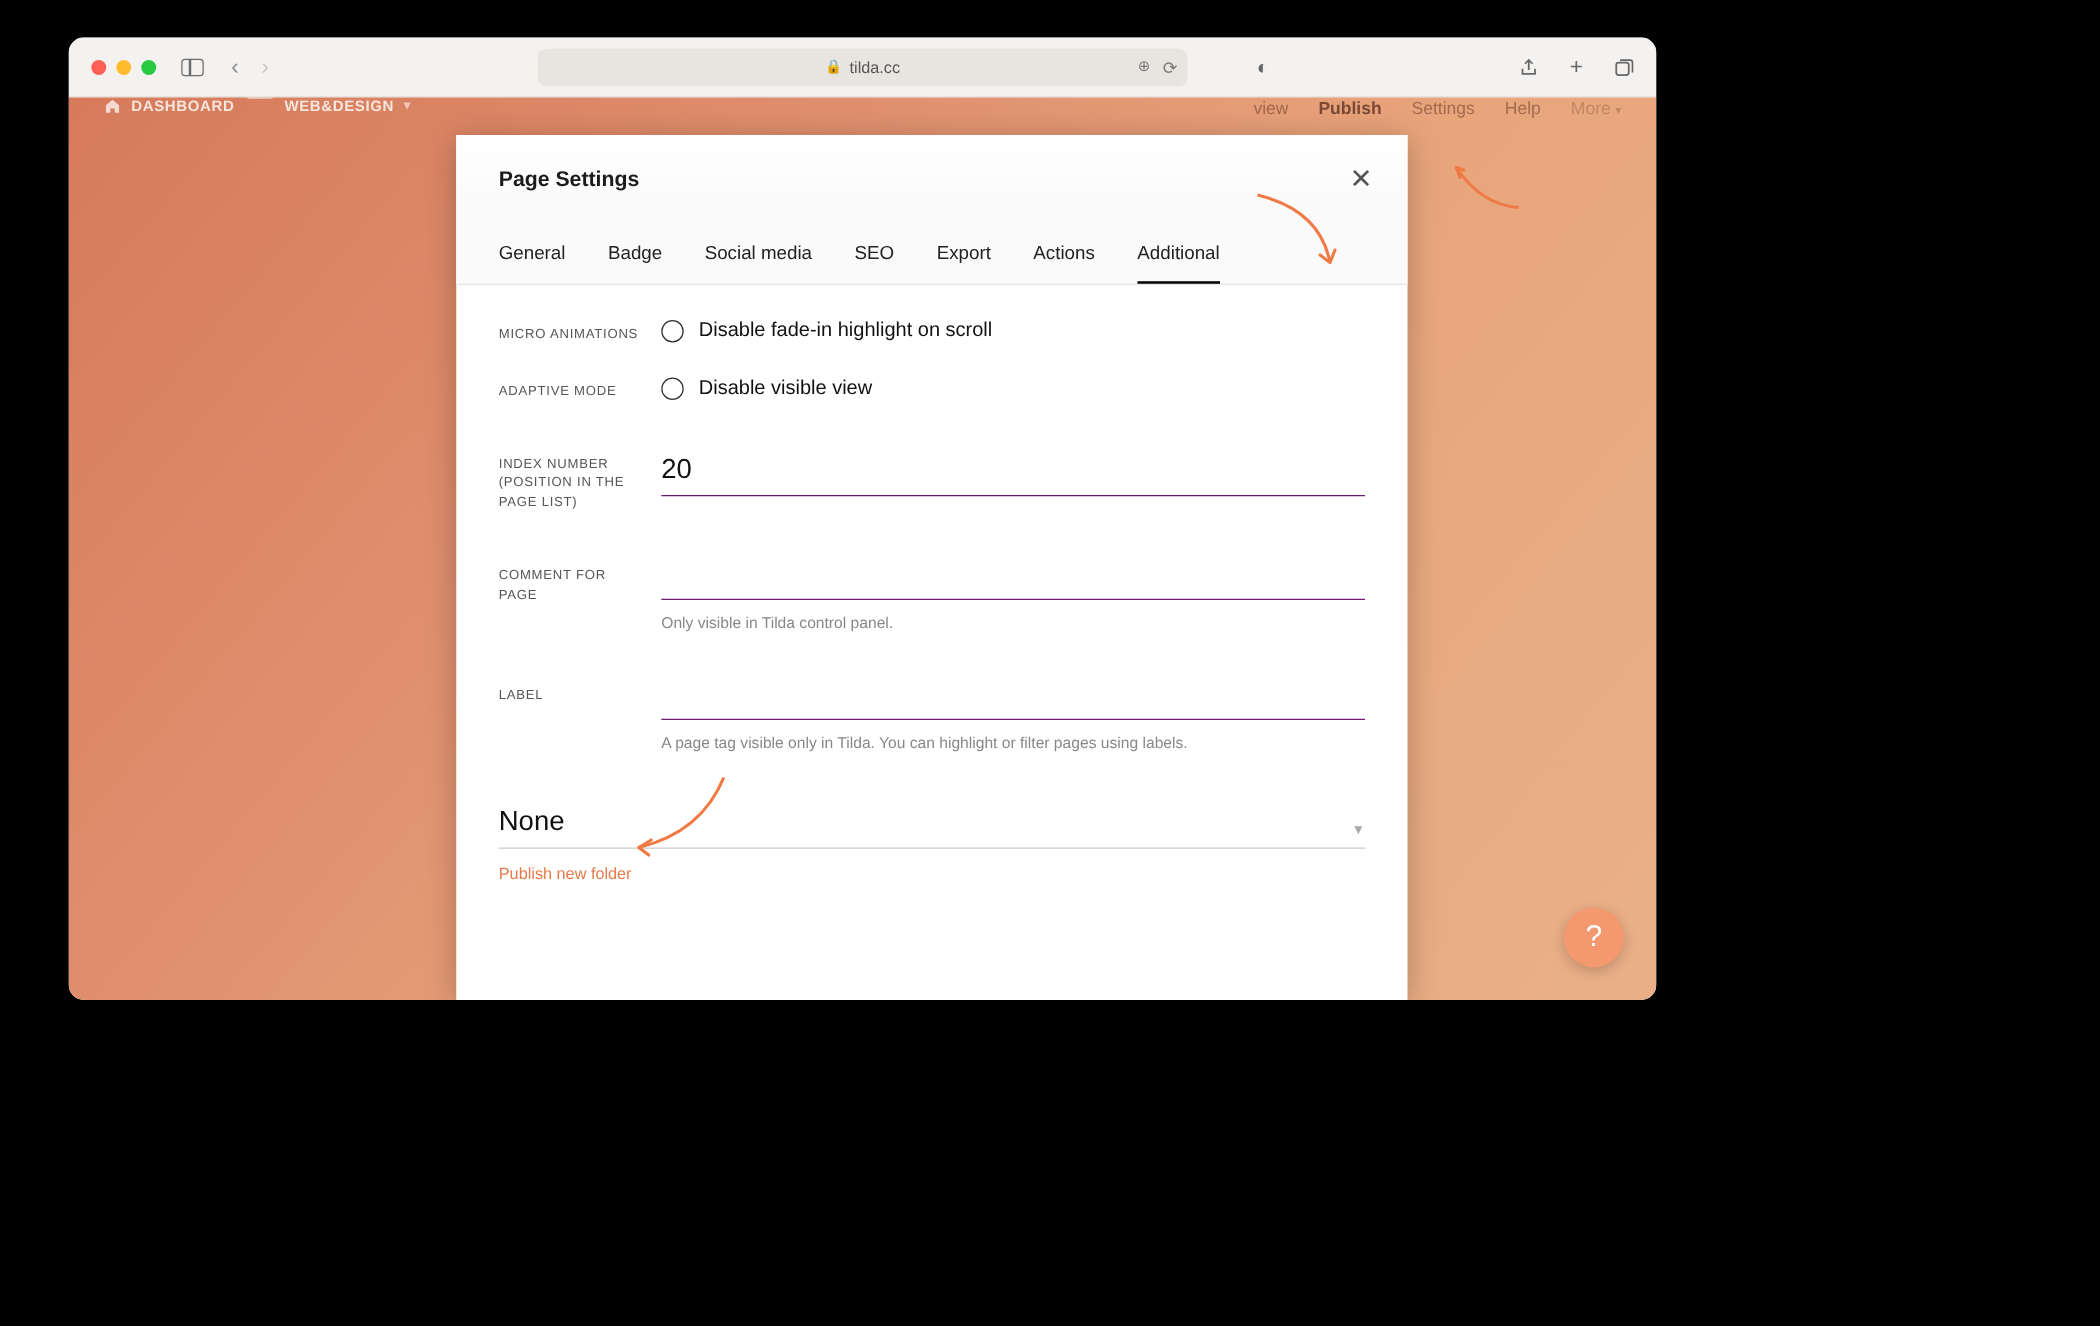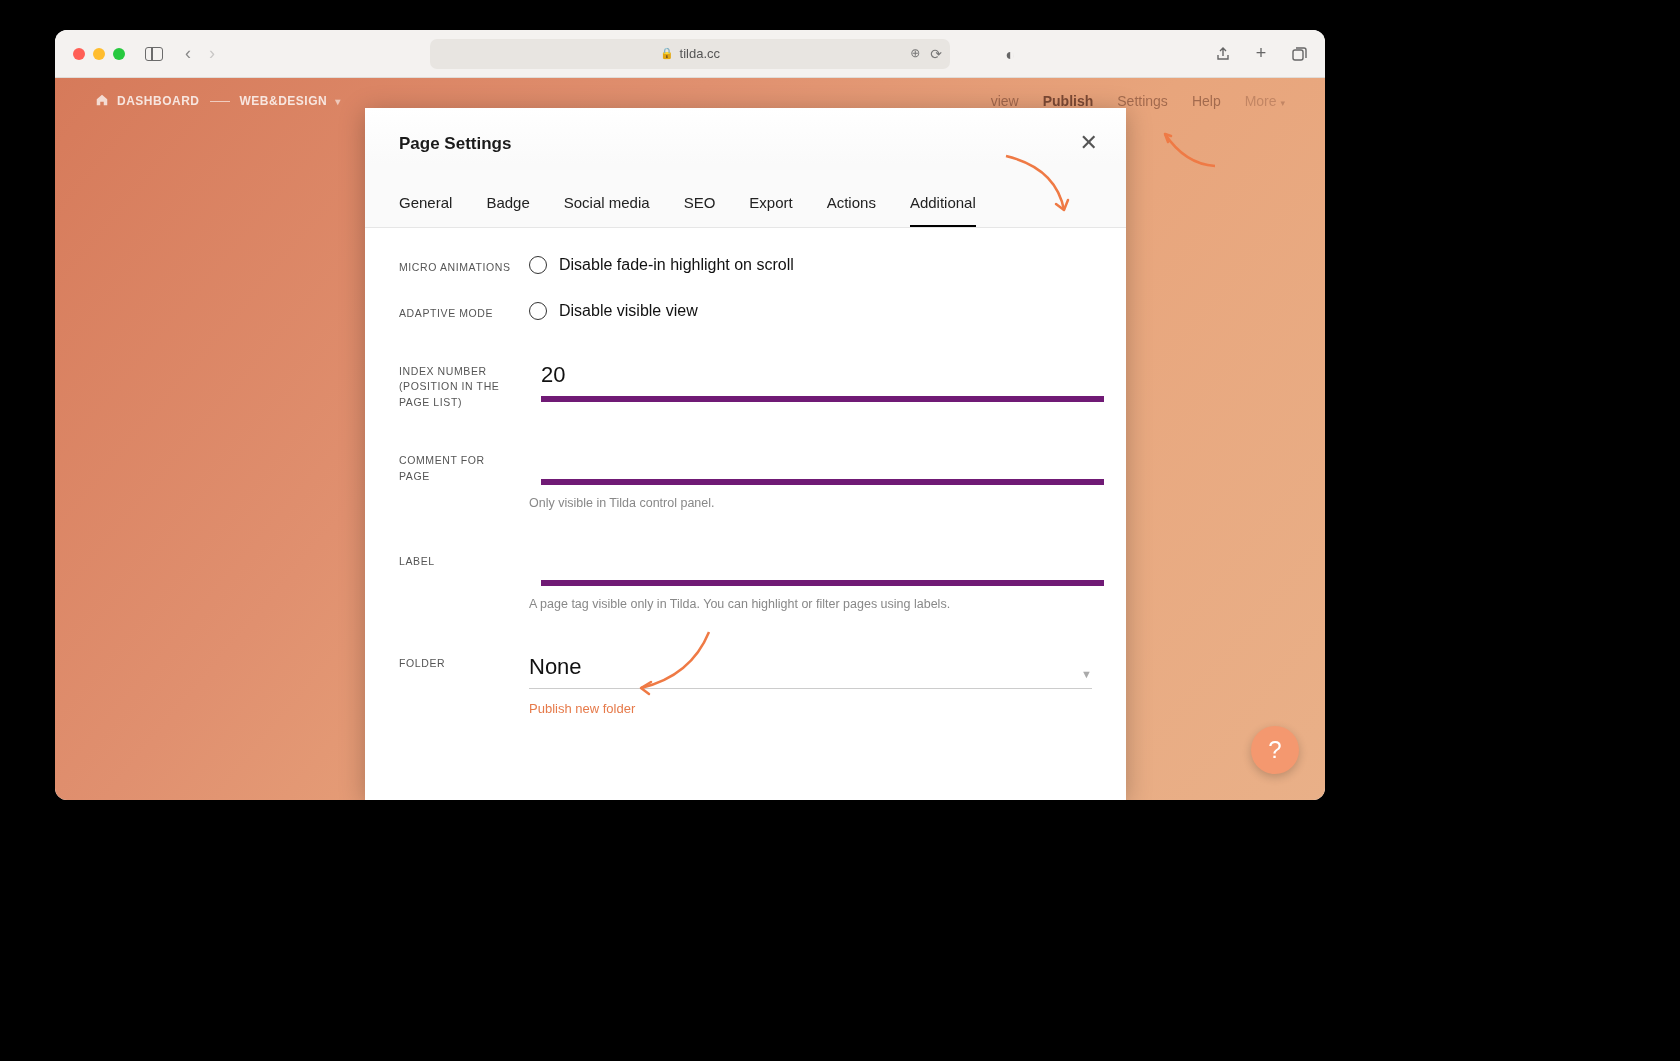--- a/index.html
+++ b/index.html
@@ -63,22 +63,21 @@
   .chrome-icon { width:16px; height:16px; display:inline-flex; align-items:center; justify-content:center; }
 
   .app-surface {
     position: relative;
     height: calc(100% - 48px);
     background: linear-gradient(130deg, #d67a5a 0%, #e0906f 35%, #e8a57c 60%, #e9b088 100%);
   }
   .app-header {
     height: 46px;
     display:flex;
-    align-items:center;
-    padding: 0 40px;
+    padding: 0 28px;
     color: rgba(255,255,255,0.8);
     font-size: 12px;
     letter-spacing: 0.5px;
     font-weight: 600;
   }
   .bc-home { margin-right: 8px; opacity:0.85; }
   .bc-sep { margin: 0 10px; width:20px; height:1px; background: rgba(255,255,255,0.6); display:inline-block; vertical-align:middle;}
   .bc-caret { margin-left:8px; font-size:10px; opacity:0.7;}
   .header-right { margin-left:auto; display:flex; gap:24px; font-weight:500; font-size:14px; text-transform:none; letter-spacing:0;}
   .header-right span { opacity:0.55; color:#6a3a28; }
@@ -124,23 +123,23 @@
     line-height: 1.5;
     padding-top: 4px;
     padding-right: 10px;
   }
   .rcontrol { flex:1; }
   .radio-line { display:flex; align-items:center; gap:12px; font-size:16px; color:#111;}
   .radio-circle {
     width:18px; height:18px; border:1.8px solid #333; border-radius:50%; display:inline-block;
   }
   .text-input {
-    width:100%; border:none; border-bottom:6px solid #701a75;
+    width:100%; border:none; border-bottom:1px solid #701a75;
     font-size: 22px; color:#111; padding: 2px 0 8px; outline:none;
-    font-family: inherit; background:transparent;margin-left:12px;
+    font-family: inherit; background:transparent;
   }
   .text-input.small { font-size:16px; padding: 6px 0; min-height: 28px; }
   .help-text { font-size: 12.5px; color:#888; margin-top: 10px; line-height:1.4;}
   .select-line {
     display:flex; align-items:flex-end; justify-content:space-between;
     border-bottom:1px solid #ccc; padding: 2px 0 8px; cursor:pointer;
   }
   .select-value { font-size:22px; color:#111; }
   .select-caret { color:#aaa; font-size:11px; }
   .link-action { color:#e67a4a; font-size:13px; margin-top:12px; display:inline-block; cursor:pointer;}
@@ -293,21 +292,20 @@
 
         <div class="row">
           <div class="rlabel">LABEL</div>
           <div class="rcontrol">
             <input class="text-input small" value="" style="">
             <div class="help-text">A page tag visible only in Tilda. You can highlight or filter pages using labels.</div>
           </div>
         </div>
 
         <div class="row" style="margin-bottom:10px;">
-          <div class="rlabel">FOLDER</div>
           <div class="rcontrol" style="position:relative;">
             <div class="select-line">
               <span class="select-value">None</span>
               <span class="select-caret">▼</span>
             </div>
             <span class="link-action">Publish new folder</span>
 
             
             <svg class="arrow-svg" style="left:100px; top:-24px;" width="100" height="72">
               <path d="M80 4 Q 62 48 12 60" stroke="#ef7a45" stroke-width="2.5" fill="none"></path>

